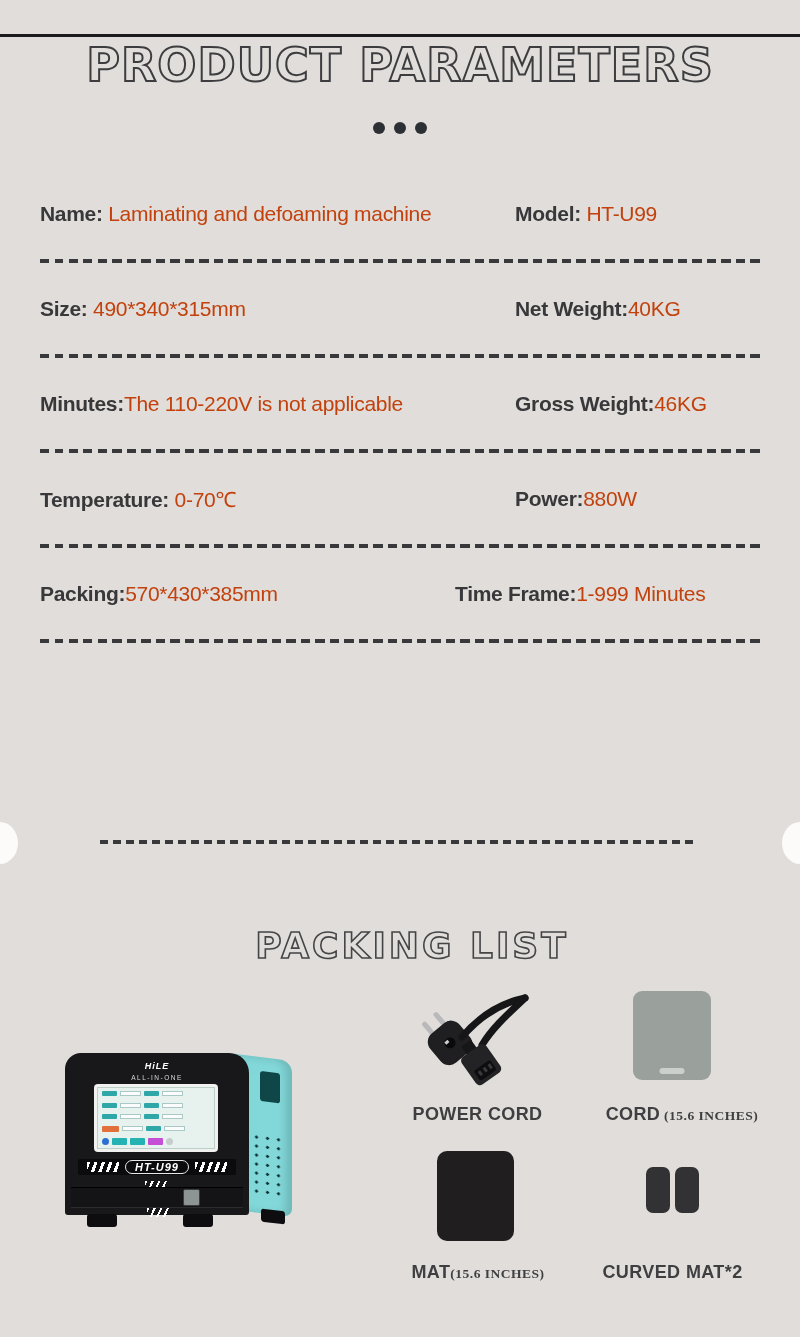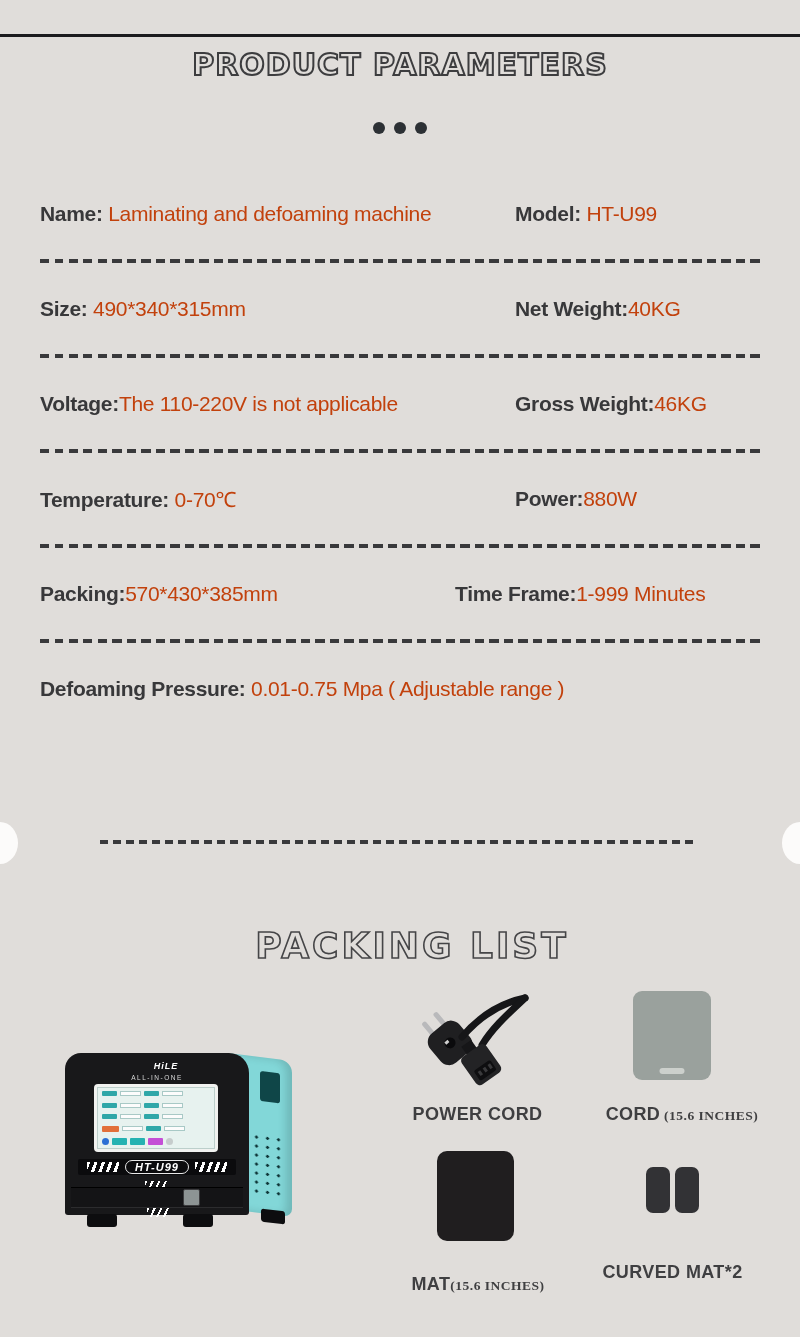--- a/index.html
+++ b/index.html
@@ -6,21 +6,21 @@
   body{width:800px;height:1337px;background:#e0ddda;font-family:"Liberation Sans",sans-serif;overflow:hidden;}
   #screen{position:relative;width:800px;height:1337px;background:#e0ddda;}
 
   .topbar{position:absolute;top:0;left:0;width:800px;height:3px;background:#1b1b1d;}
 
   
   .outline-title{
     text-align:center;font-family:"DejaVu Sans","Liberation Sans",sans-serif;
     font-weight:800;color:transparent;-webkit-text-stroke:2px #3d3d3f;
   }
-  h1.outline-title{margin:34px 0 0;font-size:30px;line-height:62px;letter-spacing:1px;}
+  h1.outline-title{margin:34px 0 0;font-size:46px;line-height:62px;letter-spacing:1px;}
   .dots{margin-top:26px;display:flex;justify-content:center;gap:9px;}
   .dot{width:12px;height:12px;border-radius:50%;background:#2c3034;}
 
   
   .params{margin:34px 40px 0;}
   .p-row{height:91px;display:flex;align-items:center;font-size:21px;letter-spacing:-0.3px;color:#4c4c4e;}
   .cell-left{flex:1;white-space:nowrap;}
   .cell-right{width:245px;white-space:nowrap;}
   .p-row5 .cell-right{width:305px;}
   .lbl{font-weight:700;color:#38383a;}
@@ -54,21 +54,21 @@
 
   
   .machine{position:absolute;left:65px;top:1013px;width:230px;height:182px;}
   .m-side{position:absolute;left:163px;top:10px;width:64px;height:156px;background:#82d7d8;
     transform:skewY(7deg);border-radius:4px 12px 8px 4px;box-shadow:inset -6px 0 8px rgba(0,0,0,0.15);}
   .m-sidehandle{position:absolute;right:12px;top:14px;width:20px;height:30px;background:#0f4648;border-radius:3px;}
   .m-vents{position:absolute;right:8px;top:76px;width:44px;height:62px;
     background-image:radial-gradient(#0e3537 1.6px,transparent 1.8px);background-size:11px 9px;}
   .m-front{position:absolute;left:0;top:6px;width:184px;height:162px;background:#18181a;border-radius:16px 20px 3px 3px;}
   .m-logo{position:absolute;top:8px;left:0;width:100%;text-align:center;color:#fff;
-    font-weight:700;font-style:italic;font-size:9px;letter-spacing:1px;padding-left:9px;}
+    font-weight:700;font-style:italic;font-size:9px;letter-spacing:1px;}
   .m-sub{position:absolute;top:21px;left:0;width:100%;text-align:center;color:#d9d9d9;font-size:6.5px;letter-spacing:1.5px;}
   .m-screen{position:absolute;left:29px;top:31px;width:124px;height:68px;background:#f1f2f0;border-radius:4px;padding:3px;box-sizing:border-box;}
   .m-ui{width:100%;height:100%;background:#e7f2ef;border:1px solid #bccfcb;box-sizing:border-box;
     display:flex;flex-direction:column;justify-content:space-between;padding:3px 4px;}
   .u-row{display:flex;gap:3px;align-items:center;}
   .c-lab{width:15px;height:5px;background:#2fa7a8;border-radius:1px;}
   .c-val{width:21px;height:5px;background:#fcfcfc;border:1px solid #a8c9c6;box-sizing:border-box;}
   .c-org{width:17px;height:6px;background:#e2703a;border-radius:1px;}
   .b-circ{width:7px;height:7px;border-radius:50%;background:#2b6fd4;}
   .b-chip{width:15px;height:7px;border-radius:1px;}
@@ -112,40 +112,37 @@
     </div>
     <div class="dash-line"></div>
 
     <div class="p-row">
       <div class="cell-left"><span class="lbl">Size:</span><span class="val"> 490*340*315mm</span></div>
       <div class="cell-right"><span class="lbl">Net Weight:</span><span class="val">40KG</span></div>
     </div>
     <div class="dash-line"></div>
 
     <div class="p-row">
-      <div class="cell-left"><span class="lbl">Voltage:</span><span class="val">The 110-220V is not applicable</span></div>
+      <div class="cell-left"><span class="lbl">Minutes:</span><span class="val">The 110-220V is not applicable</span></div>
       <div class="cell-right"><span class="lbl">Gross Weight:</span><span class="val">46KG</span></div>
     </div>
     <div class="dash-line"></div>
 
     <div class="p-row">
       <div class="cell-left"><span class="lbl">Temperature:</span><span class="val"> 0-70℃</span></div>
       <div class="cell-right"><span class="lbl">Power:</span><span class="val">880W</span></div>
     </div>
     <div class="dash-line"></div>
 
     <div class="p-row p-row5">
       <div class="cell-left"><span class="lbl">Packing:</span><span class="val">570*430*385mm</span></div>
       <div class="cell-right"><span class="lbl">Time Frame:</span><span class="val">1-999 Minutes</span></div>
     </div>
     <div class="dash-line"></div>
 
-    <div class="p-row">
-      <div class="cell-left"><span class="lbl">Defoaming Pressure:</span><span class="val"> 0.01-0.75 Mpa ( Adjustable range )</span></div>
-    </div>
   </div>
 
   <div class="divider">
     <div class="punch left"></div>
     <div class="mid-dash"></div>
     <div class="punch right"></div>
   </div>
 
   <h2 class="outline-title">PACKING LIST</h2>
 
@@ -227,19 +224,19 @@
     </g>
   </svg>
   <div class="pk-label" style="left:400px;top:1070px;width:155px;">POWER CORD</div>
 
   <div class="tray">
     <div class="tray-slot"></div>
   </div>
   <div class="pk-label" style="left:592px;top:1070px;width:180px;"><span>CORD</span><span class="pk-sub"> (15.6 INCHES)</span></div>
 
   <div class="mat"></div>
-  <div class="pk-label" style="left:398px;top:1228px;width:160px;margin-top:12px;"><span>MAT</span><span class="pk-sub">(15.6 INCHES)</span></div>
+  <div class="pk-label" style="left:398px;top:1228px;width:160px;"><span>MAT</span><span class="pk-sub">(15.6 INCHES)</span></div>
 
   <div class="curved-mat m1"></div>
   <div class="curved-mat m2"></div>
   <div class="pk-label" style="left:585px;top:1228px;width:175px;">CURVED MAT*2</div>
 
 </div>
 
 </body></html>

